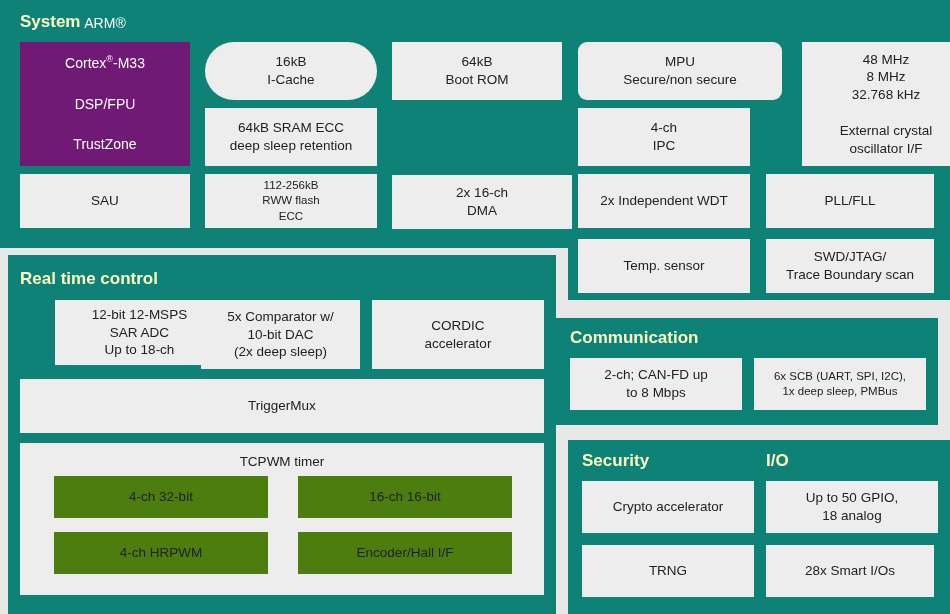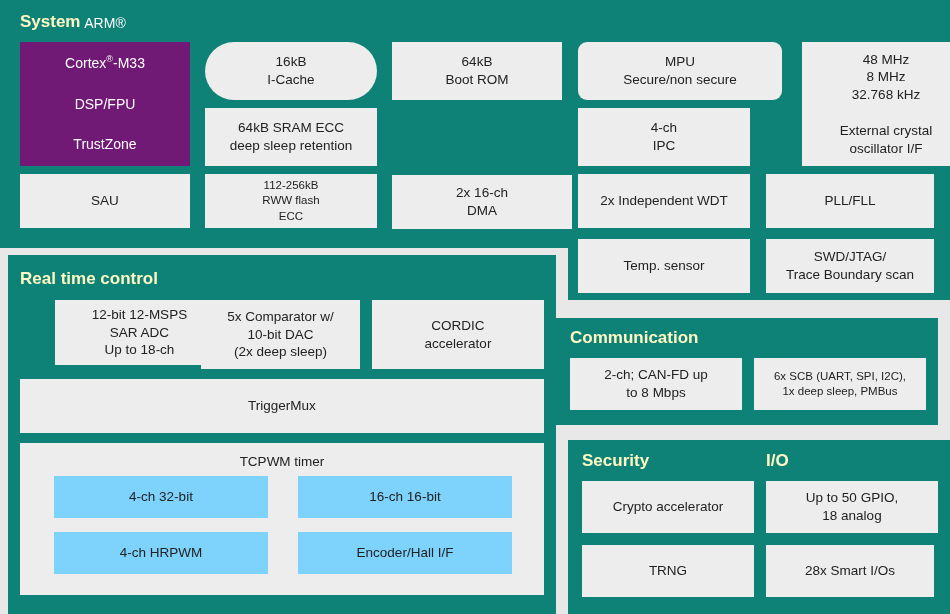--- a/index.html
+++ b/index.html
@@ -46,21 +46,21 @@
   .blk.small { font-size: 11.5px; }
 
   .blk.cpu {
     background: #701a75;
     color: #ffffff;
     font-size: 14px;
     line-height: 1.45;
   }
 
   .blk.inner {
-    background: #7dd3fc;
+    background: #4d7c0f;
   }
 
   
   #panel-system {
     left: 0; top: 0; width: 950px; height: 248px;
   }
   #panel-system .panel-title { position: absolute; left: 20px; top: 13px; }
 
   #sys-cpu        { position: absolute; left: 20px;  top: 42px;  width: 170px; height: 124px; }
   #sys-icache     { position: absolute; left: 205px; top: 42px;  width: 172px; height: 58px; border-radius: 29px; }

